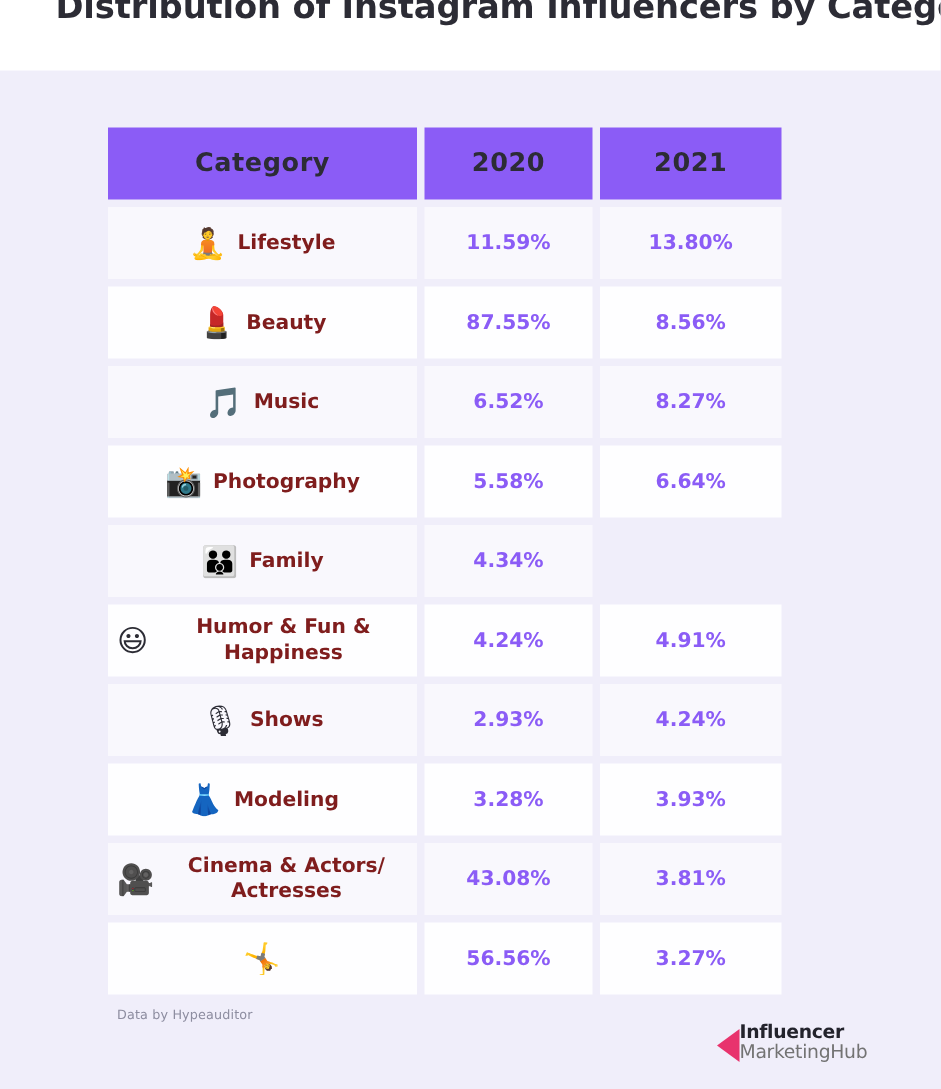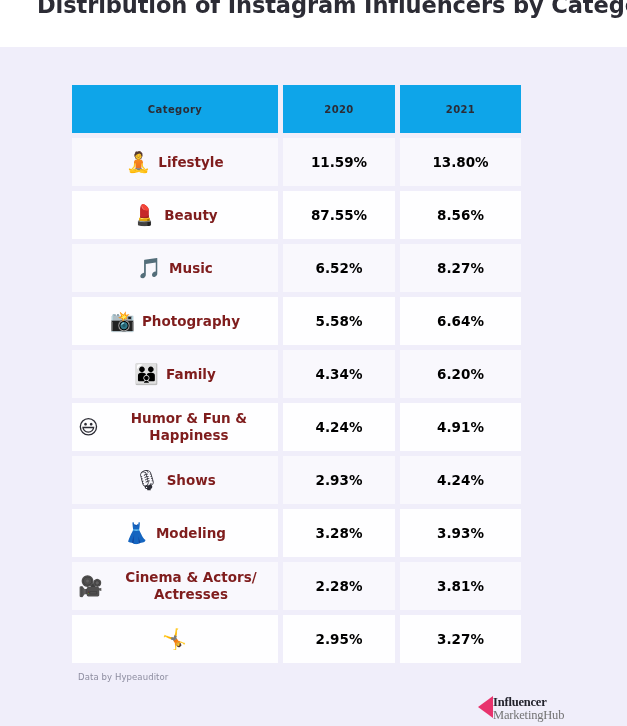--- a/index.html
+++ b/index.html
@@ -50,22 +50,22 @@
     align-items: center;
     justify-content: center;
     text-align: center;
   }
   .c-cat  { width: 206px; margin-right: 5px; }
   .c-y1   { width: 112px; margin-right: 5px; }
   .c-y2   { width: 121px; }
 
   .header .cell {
     height: 48px;
-    background: #0ea5e9;
-    font-size: 10px;
+    background: #8b5cf6;
+    font-size: 17px;
     font-weight: bold;
     color: #2c2c35;
     letter-spacing: 0.4px;
   }
   .body-row .cell {
     height: 48px;
     font-size: 13.5px;
     color: #2c2c35;
   }
   .body-row.tint .cell { background: #f9f8fd; }
@@ -86,40 +86,39 @@
   .cat-label {
     font-weight: bold;
     font-size: 13.5px;
     color: #7f1d1d;
     line-height: 1.25;
     text-align: center;
   }
   .val {
     font-weight: bold;
     font-size: 13.5px;
-    color: #000000;
+    color: #8b5cf6;
   }
 
   #footer-note {
     position: absolute;
     left: 78px;
     top: 672px;
     font-size: 8.5px;
     color: #8d8da0;
     letter-spacing: 0.1px;
     text-align: right;
   }
   #brand-logo {
     position: absolute;
     left: 478px;
-    top: 696px;
-    display: flex;
-    align-items: flex-start;
+    top: 682px;
+    display: flex;
+    align-items: flex-end;
     gap: 2px;
-    font-family: Liberation Serif, serif;
   }
   #logo-arrow {
     width: 0;
     height: 0;
     border-top: 11px solid transparent;
     border-bottom: 11px solid transparent;
     border-right: 15px solid #e8336d;
     margin-right: -2px;
   }
   .logo-text {
@@ -212,23 +211,20 @@
       <div class="trow body-row tint">
         <div class="cell c-cat">
           <div class="cat-inner">
             <span class="cat-emoji">👪</span>
             <span class="cat-label">Family</span>
           </div>
         </div>
         <div class="cell c-y1">
           <span class="val">4.34%</span>
         </div>
-        <div class="cell c-y2">
-          <span class="val">6.20%</span>
-        </div>
       </div>
       <div class="trow body-row plain">
         <div class="cell c-cat">
           <div class="cat-inner">
             <span class="cat-emoji">😃</span>
             <span class="cat-label">Humor &amp; Fun &amp; Happiness</span>
           </div>
         </div>
         <div class="cell c-y1">
           <span class="val">4.24%</span>
@@ -266,34 +262,34 @@
         </div>
       </div>
       <div class="trow body-row tint">
         <div class="cell c-cat">
           <div class="cat-inner">
             <span class="cat-emoji">🎥</span>
             <span class="cat-label">Cinema &amp; Actors/ Actresses</span>
           </div>
         </div>
         <div class="cell c-y1">
-          <span class="val">2.28%</span>
+          <span class="val">43.08%</span>
         </div>
         <div class="cell c-y2">
           <span class="val">3.81%</span>
         </div>
       </div>
       <div class="trow body-row plain">
         <div class="cell c-cat">
           <div class="cat-inner">
             <span class="cat-emoji">🤸</span>
           </div>
         </div>
         <div class="cell c-y1">
-          <span class="val">2.95%</span>
+          <span class="val">56.56%</span>
         </div>
         <div class="cell c-y2">
           <span class="val">3.27%</span>
         </div>
       </div>
     </div>
 </div>
 
 <div id="footer-note">Data by Hypeauditor</div>
 

